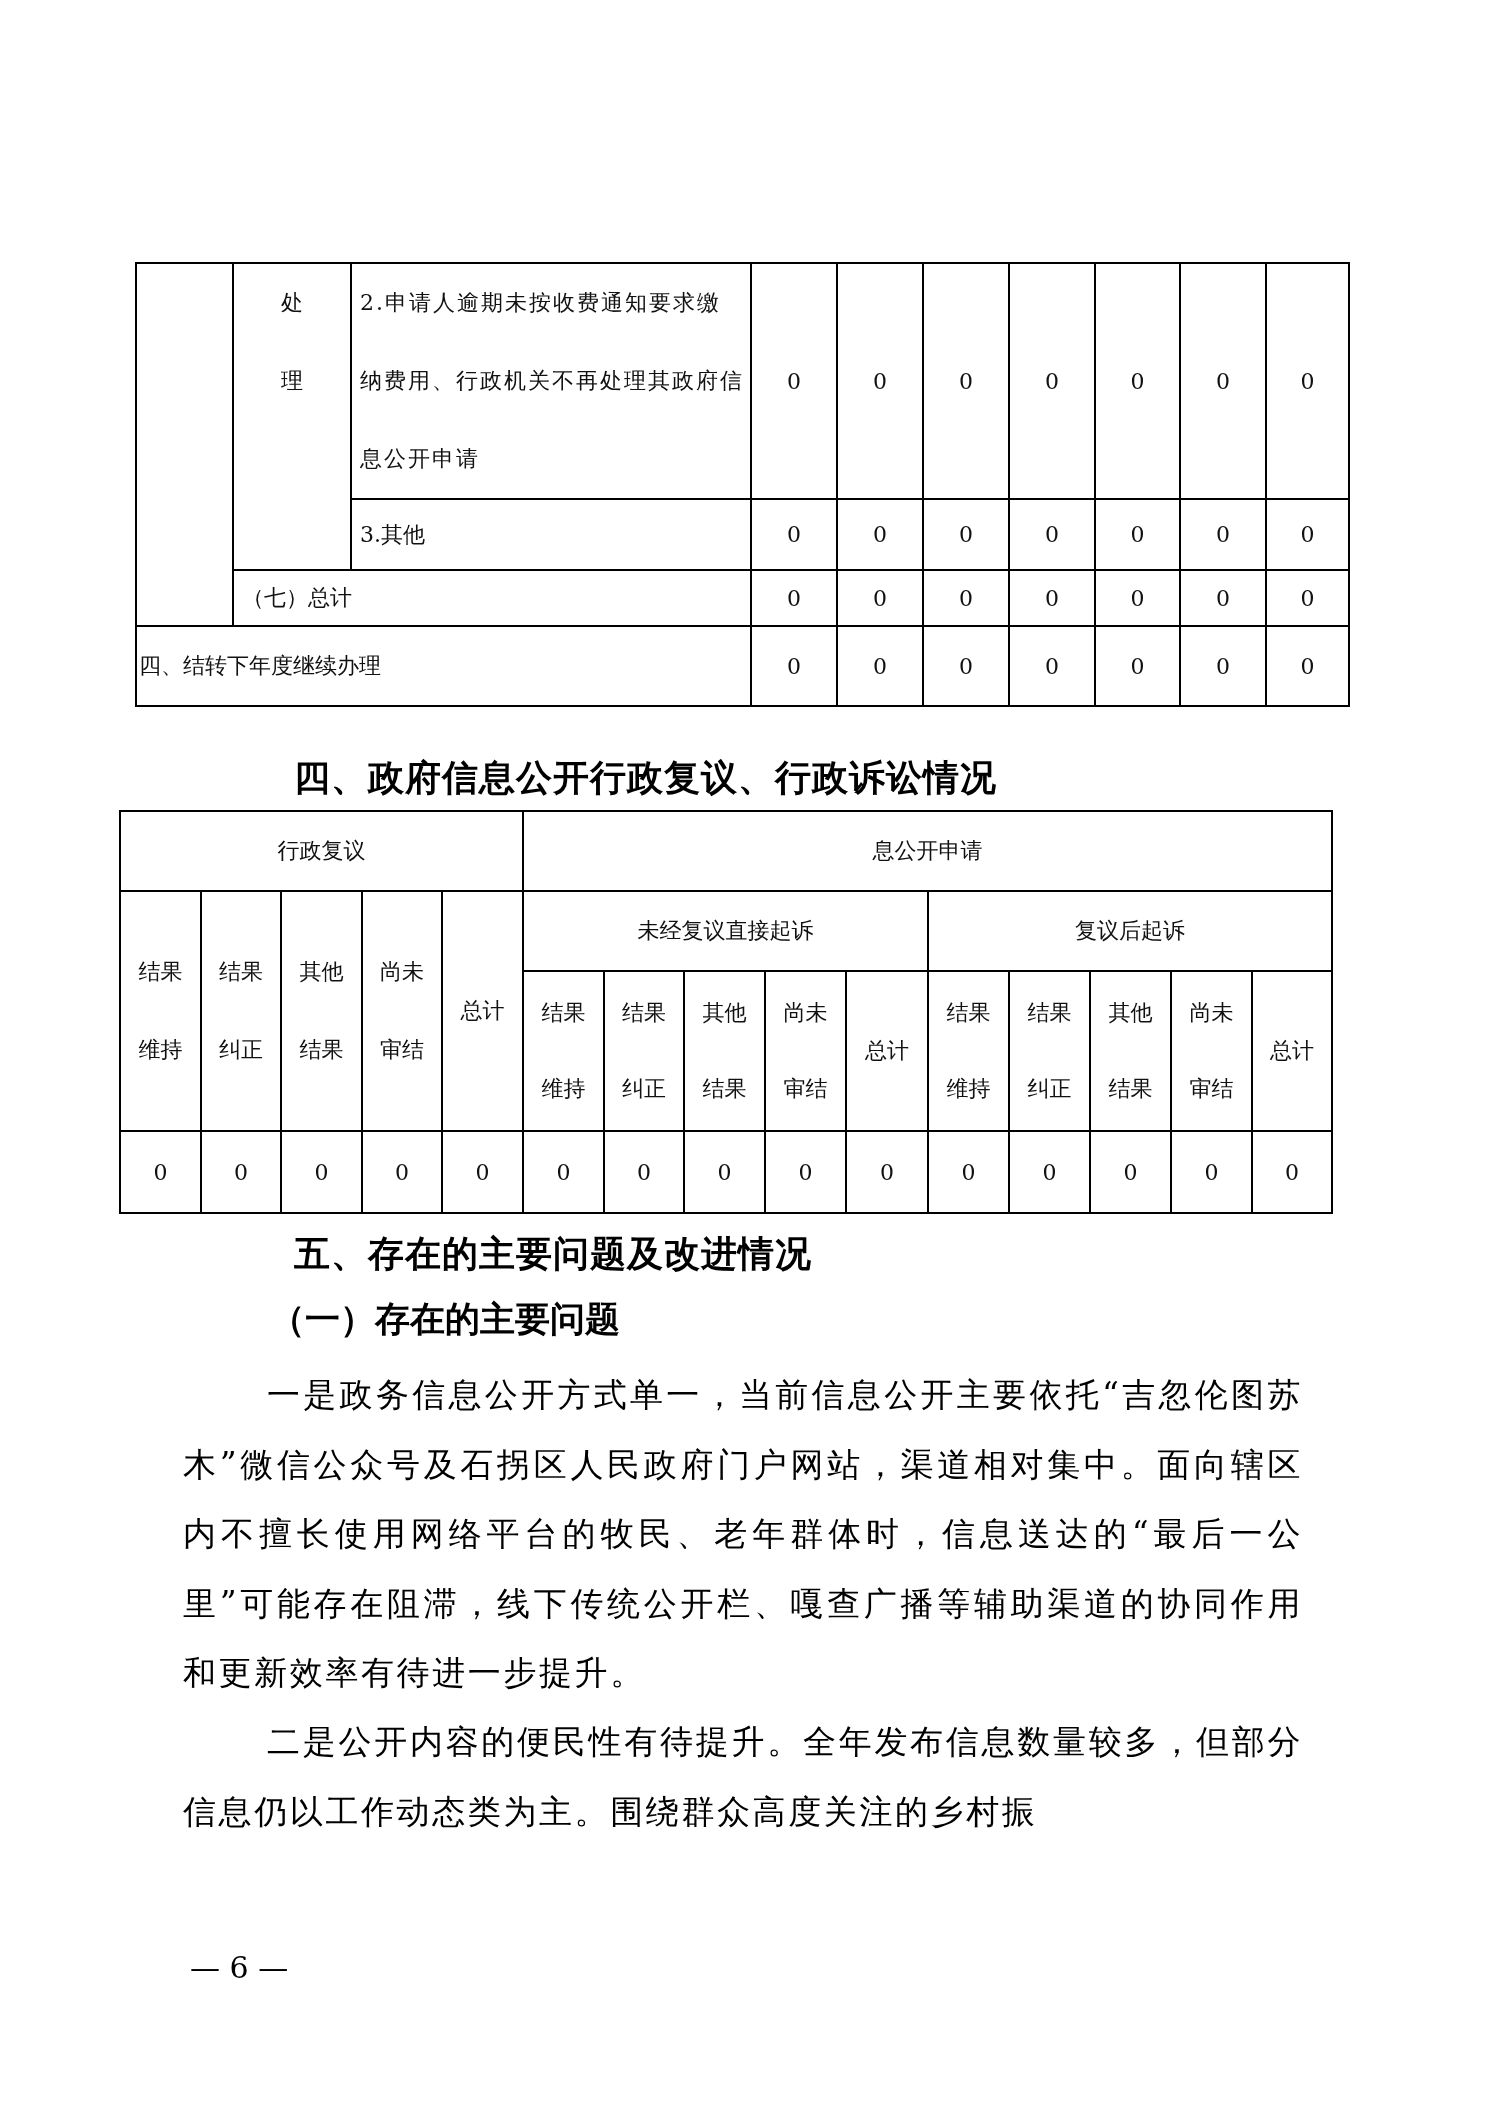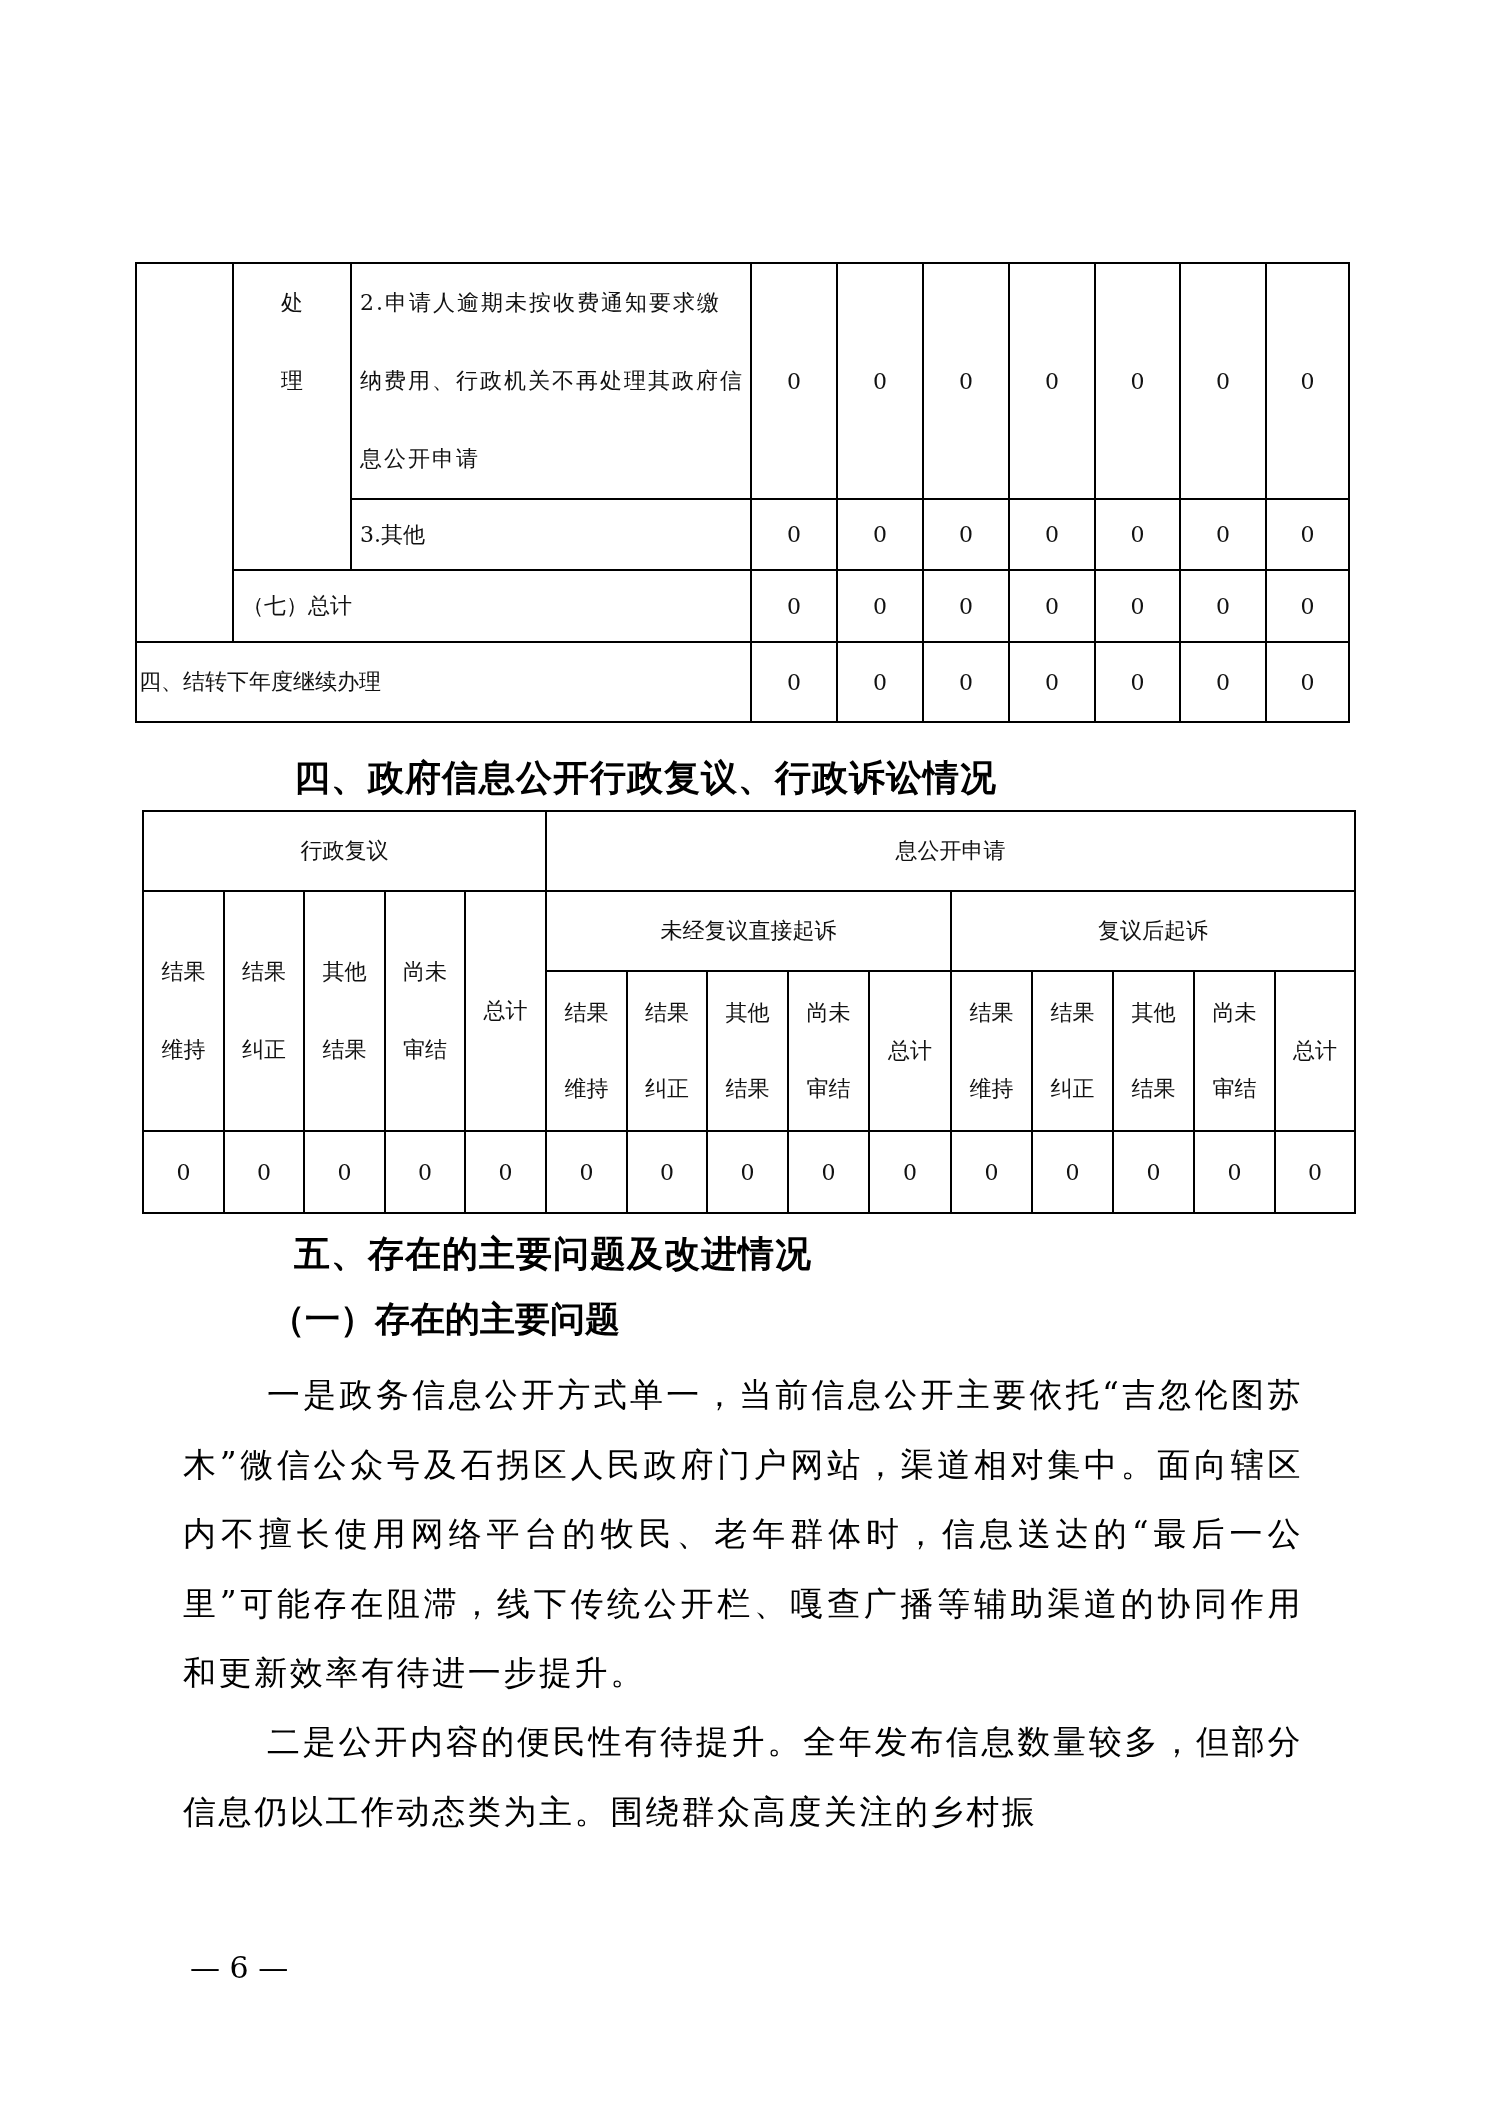--- a/index.html
+++ b/index.html
@@ -61,21 +61,21 @@
   <tr style="height:71px">
     <td class="left">3.其他</td>
     <td>0</td>
     <td>0</td>
     <td>0</td>
     <td>0</td>
     <td>0</td>
     <td>0</td>
     <td>0</td>
   </tr>
-  <tr style="height:72px">
+  <tr style="height:56px">
     <td colspan="2" class="left">（七）总计</td>
     <td>0</td>
     <td>0</td>
     <td>0</td>
     <td>0</td>
     <td>0</td>
     <td>0</td>
     <td>0</td>
   </tr>
   <tr style="height:80px">
@@ -86,21 +86,21 @@
     <td>0</td>
     <td>0</td>
     <td>0</td>
     <td>0</td>
   </tr>
 </tbody>
   </table>
 
 <div class="abs sec-title" style="top:754px;">四、政府信息公开行政复议、行政诉讼情况</div>
 
-<table style="left:142px; top:810px; width:1213px;">
+<table style="left:119px; top:810px; width:1213px;">
   <colgroup>
     <col style="width:81px">
       <col style="width:80px">
       <col style="width:81px">
       <col style="width:80px">
       <col style="width:81px">
     <col style="width:81px">
       <col style="width:80px">
       <col style="width:81px">
       <col style="width:81px">

